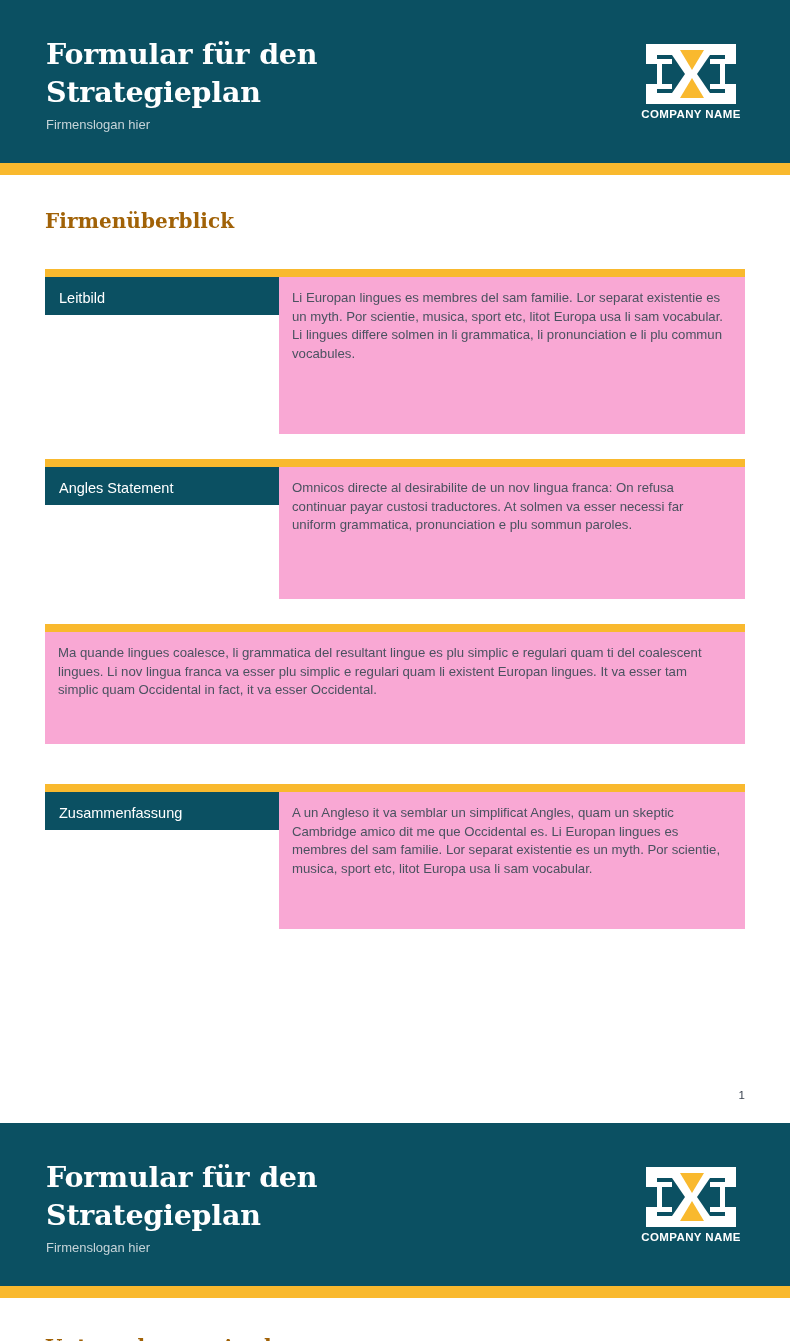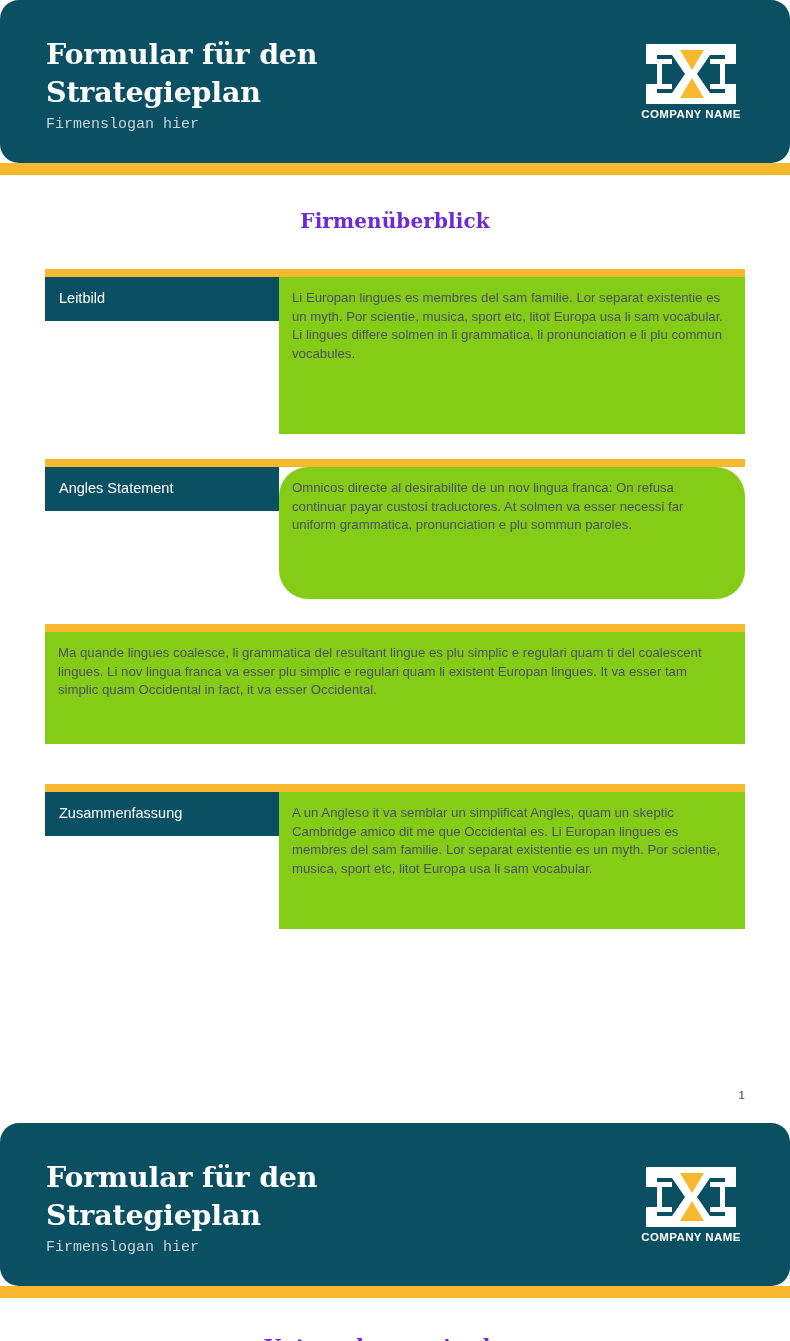--- a/index.html
+++ b/index.html
@@ -24,40 +24,39 @@
 
   
   .doc-header {
     position: relative;
     background: #0b5062;
     height: 163px;
     padding: 0 46px;
     display: flex;
     align-items: center;
     justify-content: space-between;
-    border-radius: 19px;
   }
 
   .doc-header-text {
     padding-top: 6px;
   }
 
   .doc-title {
     font-family: "DejaVu Serif", "Liberation Serif", serif;
     font-weight: bold;
     font-size: 28.5px;
     line-height: 38px;
     color: #ffffff;
     letter-spacing: -0.2px;
     max-width: 330px;
   }
 
   .doc-slogan {
-    font-family: Liberation Mono, monospace;
-    font-size: 15px;
+    font-family: Liberation Sans, sans-serif;
+    font-size: 13px;
     line-height: 18px;
     color: #c6d4d9;
     margin-top: 5px;
   }
 
   
   .logo {
     width: 106px;
     height: 83px;
     position: relative;
@@ -77,22 +76,22 @@
   .sheet {
     background: #ffffff;
     padding: 0 45px;
   }
 
   .section-title {
     font-family: "DejaVu Serif", "Liberation Serif", serif;
     font-weight: bold;
     font-size: 20px;
     line-height: 26px;
-    color: #6d28d9;
-    text-align: center;
+    color: #a16207;
+    text-align: left;
     padding-top: 33px;
     padding-bottom: 10px;
     letter-spacing: 0.1px;
   }
 
   
   .card {
     position: relative;
     margin-top: 25px;
   }
@@ -109,35 +108,35 @@
     align-items: stretch;
   }
 
   .card-label {
     flex: 0 0 234px;
     background: #0b5062;
     color: #ffffff;
     font-size: 14.5px;
     line-height: 18px;
     padding: 12px 14px 12px 14px;
-    height: 44px;
+    height: 38px;
     align-self: flex-start;
   }
 
   .card-text {
     flex: 1 1 auto;
-    background: #84cc16;
+    background: #f9a8d4;
     color: #4a5260;
     font-size: 13.2px;
     line-height: 18.6px;
     padding: 12px 22px 14px 13px;
   }
 
   .card.h1 .card-text { min-height: 157px; }
-  .card.h2 .card-text { min-height: 132px; border-radius: 29px; }
+  .card.h2 .card-text { min-height: 132px; }
   .card.h3 .card-text { min-height: 112px; }
   .card.h4 .card-text { min-height: 137px; }
 
   
   .page-number {
     text-align: right;
     font-size: 11.5px;
     color: #3b4350;
     padding: 0 45px;
     margin-top: 160px;

